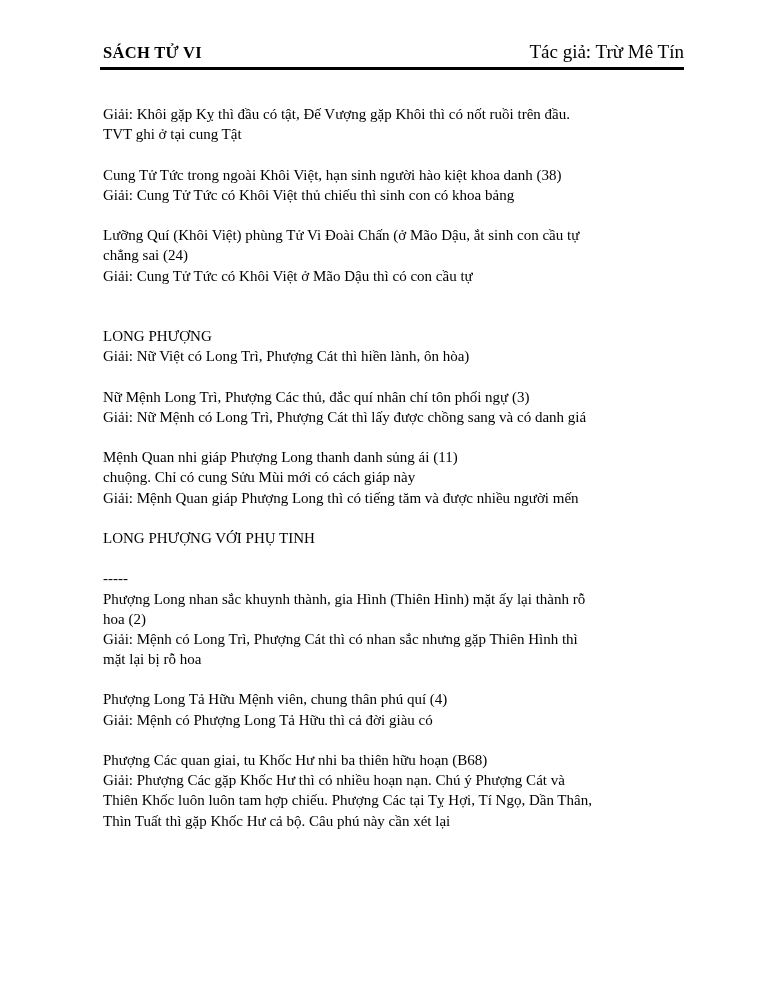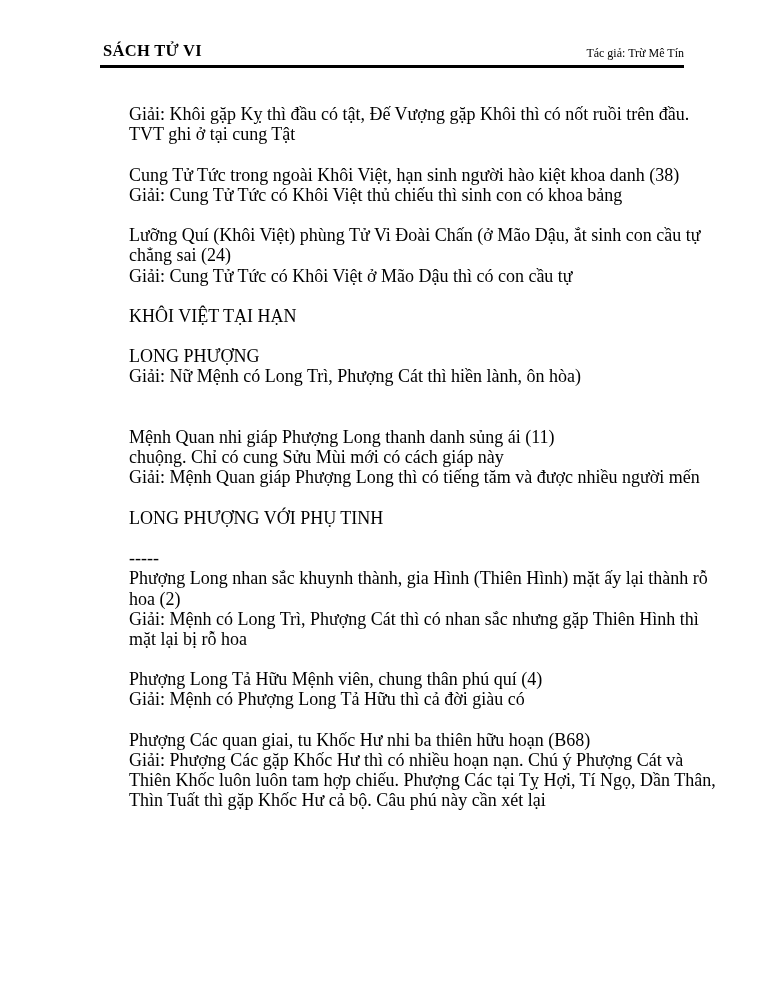--- a/index.html
+++ b/index.html
@@ -26,35 +26,34 @@
     border-bottom: 3px solid #000000;
     padding-bottom: 4px;
   }
   .header-left {
     font-size: 16.5px;
     font-weight: bold;
     letter-spacing: 0.3px;
     padding-left: 3px;
   }
   .header-right {
-    font-size: 12px;
+    font-size: 19px;
     font-weight: normal;
   }
   
   .body-text {
     position: absolute;
     left: 103px; top: 104px;
     width: 600px;
   }
   .line {
     height: 20.2px;
     line-height: 20.2px;
-    font-size: 18px;
+    font-size: 15px;
     white-space: pre;
-    margin-left: 26px;
   }
   
   .footer {
     position: absolute;
     left: 100px; top: 922px;
     width: 584px;
     border-top: 2px solid #000000;
     padding-top: 3px;
     display: flex;
     align-items: flex-end;
@@ -82,25 +81,26 @@
       <div class="line">Giải: Khôi gặp Kỵ thì đầu có tật, Đế Vượng gặp Khôi thì có nốt ruồi trên đầu.</div>
       <div class="line">TVT ghi ở tại cung Tật</div>
       <div class="line"></div>
       <div class="line">Cung Tử Tức trong ngoài Khôi Việt, hạn sinh người hào kiệt khoa danh (38)</div>
       <div class="line">Giải: Cung Tử Tức có Khôi Việt thủ chiếu thì sinh con có khoa bảng</div>
       <div class="line"></div>
       <div class="line">Lưỡng Quí (Khôi Việt) phùng Tử Vi Đoài Chấn (ở Mão Dậu, ắt sinh con cầu tự</div>
       <div class="line">chẳng sai (24)</div>
       <div class="line">Giải: Cung Tử Tức có Khôi Việt ở Mão Dậu thì có con cầu tự</div>
       <div class="line"></div>
-      <div class="line">KHÔI VIỆT TẠI HẠN</div>
       <div class="line"></div>
       <div class="line">LONG PHƯỢNG</div>
-      <div class="line">Giải: Nữ Mệnh có Long Trì, Phượng Cát thì hiền lành, ôn hòa)</div>
+      <div class="line">Giải: Nữ Việt có Long Trì, Phượng Cát thì hiền lành, ôn hòa)</div>
       <div class="line"></div>
+      <div class="line">Nữ Mệnh Long Trì, Phượng Các thủ, đắc quí nhân chí tôn phối ngự (3)</div>
+      <div class="line">Giải: Nữ Mệnh có Long Trì, Phượng Cát thì lấy được chồng sang và có danh giá</div>
       <div class="line"></div>
       <div class="line">Mệnh Quan nhi giáp Phượng Long thanh danh sủng ái (11)</div>
       <div class="line">chuộng. Chỉ có cung Sửu Mùi mới có cách giáp này</div>
       <div class="line">Giải: Mệnh Quan giáp Phượng Long thì có tiếng tăm và được nhiều người mến</div>
       <div class="line"></div>
       <div class="line">LONG PHƯỢNG VỚI PHỤ TINH</div>
       <div class="line"></div>
       <div class="line">-----</div>
       <div class="line">Phượng Long nhan sắc khuynh thành, gia Hình (Thiên Hình) mặt ấy lại thành rỗ</div>
       <div class="line">hoa (2)</div>

